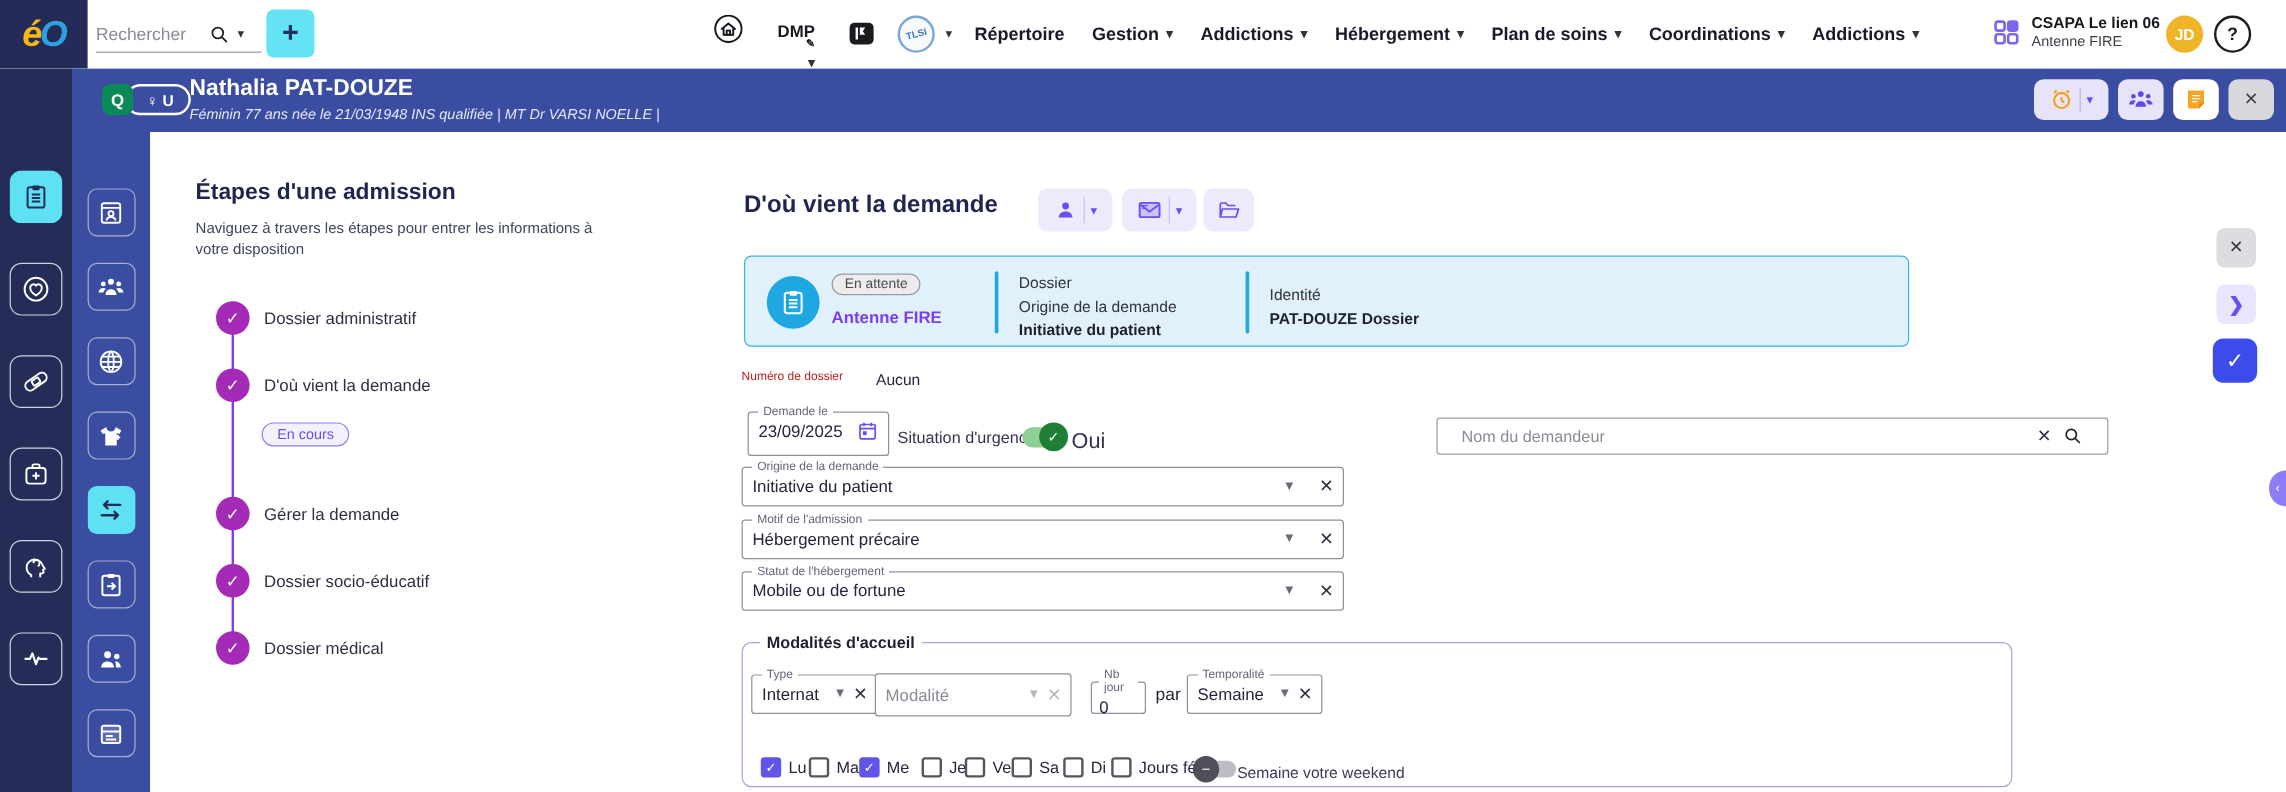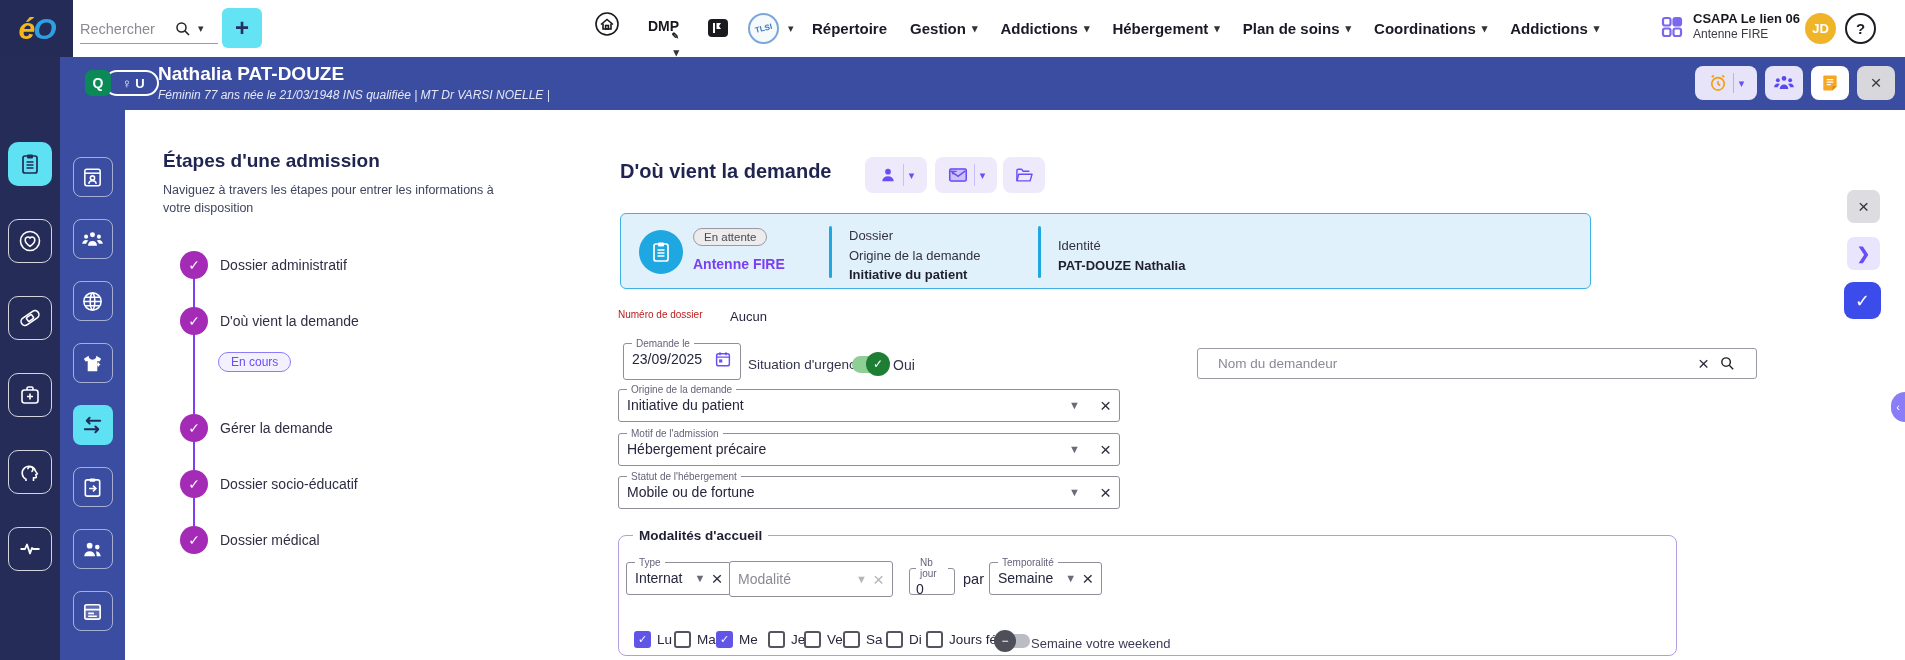--- a/index.html
+++ b/index.html
@@ -109,21 +109,21 @@
   .fspacer { flex:1; }
   .fcaret { color:#6b6b78; font-size:11px; cursor:pointer; }
   .fclear { color:#2f2f3d; font-size:19px; line-height:1; cursor:pointer; }
   .fclear.dim, .fcaret.dim { color:#b5b5bd; }
 
   .urgence-label { position:absolute; left:623px; top:247px; font-size:13.5px; color:#33334d; }
   .toggle-green { position:absolute; left:727px; top:246px; width:34px; height:17px; border-radius:9px;
     background:#8fce95; cursor:pointer; }
   .toggle-green .thumb { position:absolute; right:-4px; top:-4px; width:24px; height:24px; border-radius:50%;
     background:#1e7e34; color:#fff; font-size:12px; display:flex; align-items:center; justify-content:center; }
-  .urgence-value { position:absolute; left:768px; top:247px; font-size:14px; color:#33334d; }
+  .urgence-value { position:absolute; left:768px; top:247px; font-size:18px; color:#33334d; }
 
   .demandeur-field { position:absolute; left:1072px; top:238px; width:560px; height:31px;
     border:1px solid #9a9aa5; border-radius:3px; display:flex; align-items:center; padding:0 20px; gap:10px; background:#fff; }
   .demandeur-input { border:none; outline:none; flex:1; font-size:13.5px; color:#444; }
   .demandeur-input::placeholder { color:#8a8a95; }
 
   .modalites { position:absolute; left:493px; top:418px; width:1059px; height:128px;
     border:1px solid #b39ddb; border-radius:8px; margin:0; }
   .modalites > legend { font-size:13.5px; font-weight:bold; color:#1f1f33; margin-left:14px; padding:0 6px; }
   .pfield { position:absolute; border:1.5px solid #8f8f9b; border-radius:3px; background:#fff;
@@ -420,21 +420,21 @@
     <div class="sc-antenne">Antenne FIRE</div>
     <div class="sc-div" style="left:208px"></div>
     <div class="sc-col" style="left:228px;top:12px">
       <div>Dossier</div>
       <div>Origine de la demande</div>
       <div class="sc-bold">Initiative du patient</div>
     </div>
     <div class="sc-div" style="left:417px"></div>
     <div class="sc-col" style="left:437px;top:22px">
       <div>Identité</div>
-      <div class="sc-bold">PAT-DOUZE Nathalia</div>
+      <div class="sc-bold">PAT-DOUZE Dossier</div>
     </div>
   </div>
 
   <div class="numero-label">Numéro de dossier</div>
   <div class="numero-value">Aucun</div>
 
   <fieldset class="ffield" style="left:498px;top:228px;width:113px;height:42px">
     <legend>Demande le</legend>
     <div class="fval">
         <span>23/09/2025</span>

